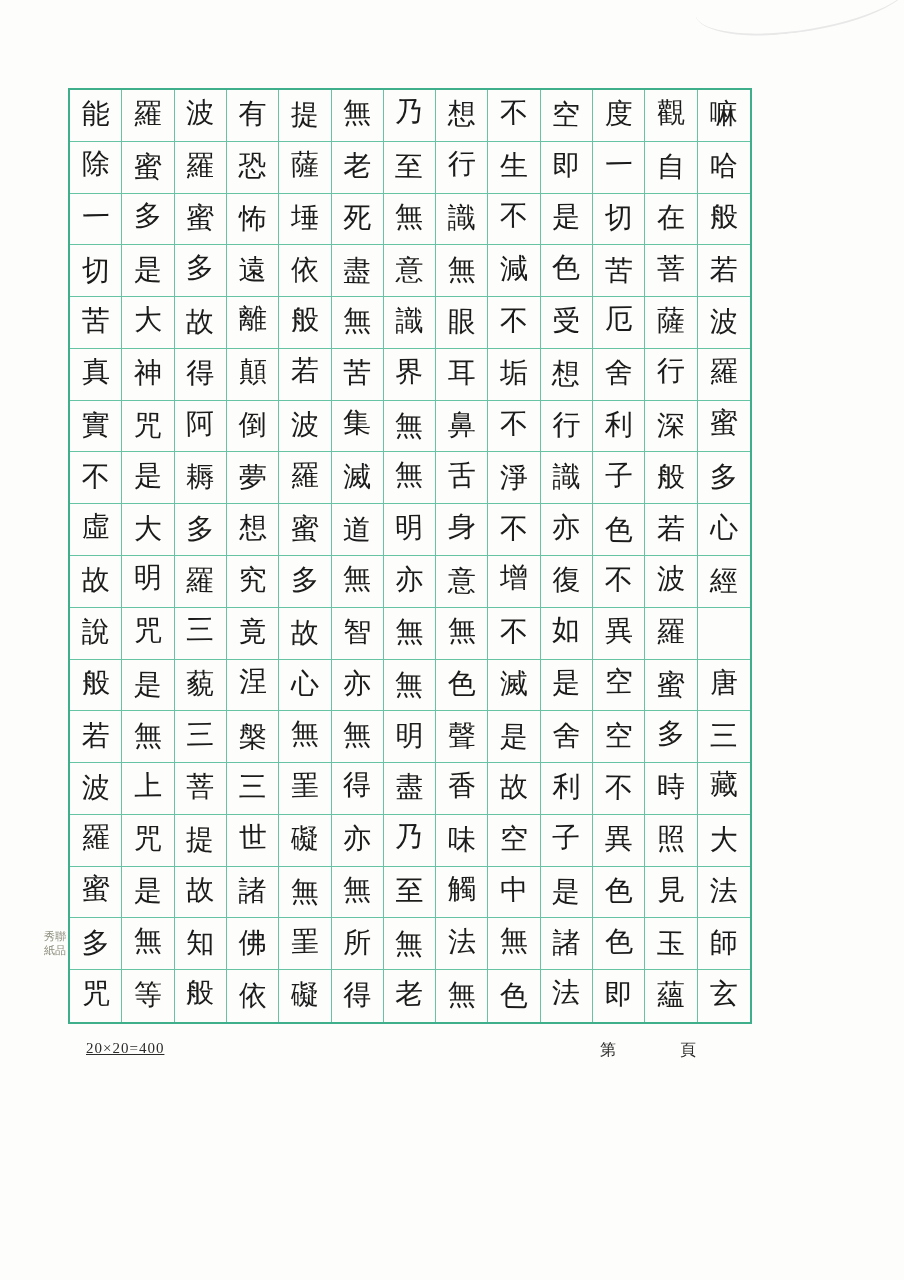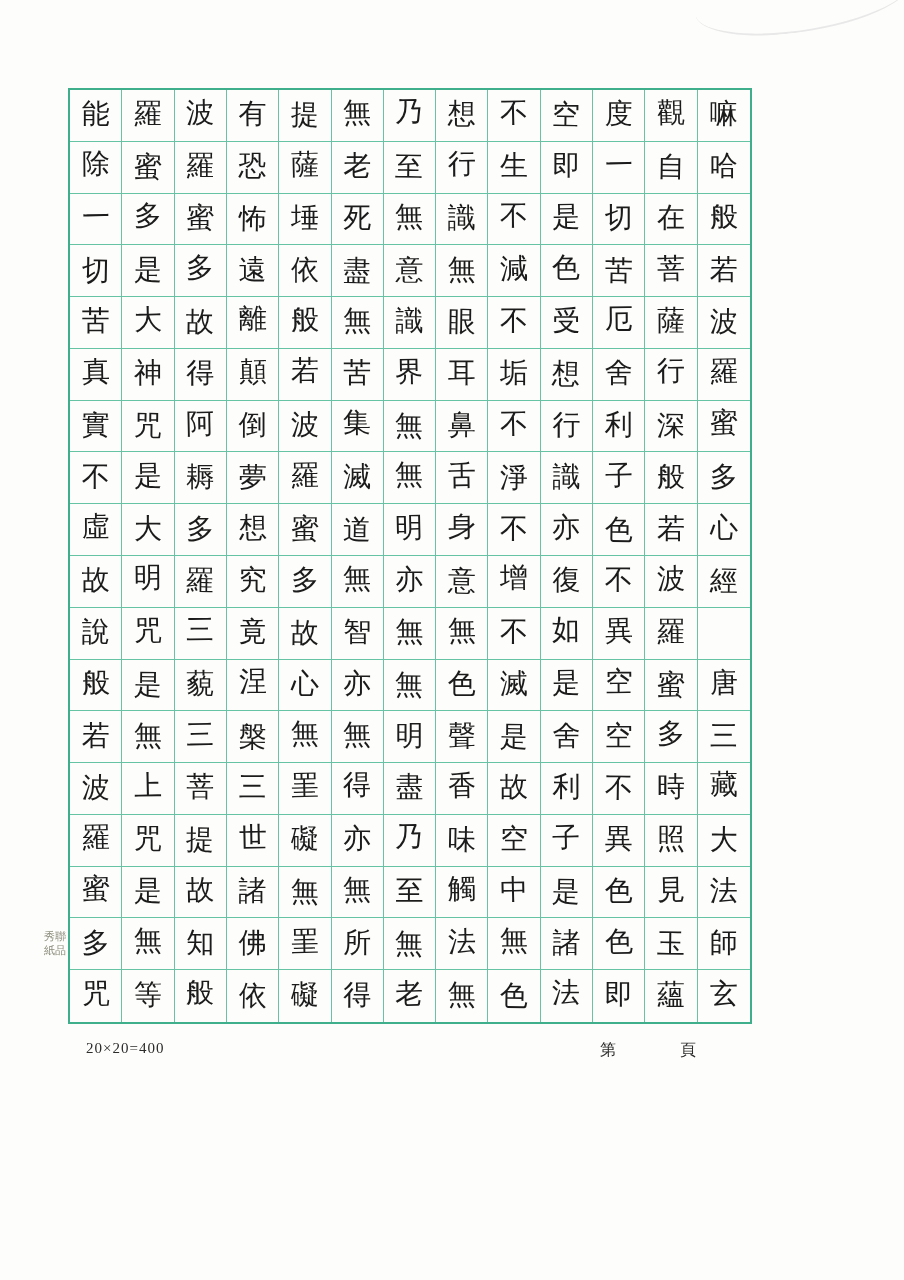--- a/index.html
+++ b/index.html
@@ -81,20 +81,21 @@
 
   
   .footer-left {
     position: absolute;
     left: 86px;
     top: 1040px;
     font-family: "Liberation Serif", serif;
     font-size: 15px;
     color: #2b2b2b;
     letter-spacing: 1px;
+    text-decoration: underline;
   }
   .footer-center {
     position: absolute;
     left: 600px;
     top: 1040px;
     font-family: "DejaVu Sans", sans-serif;
     font-size: 16px;
     color: #2b2b2b;
     display: flex;
     gap: 64px;

